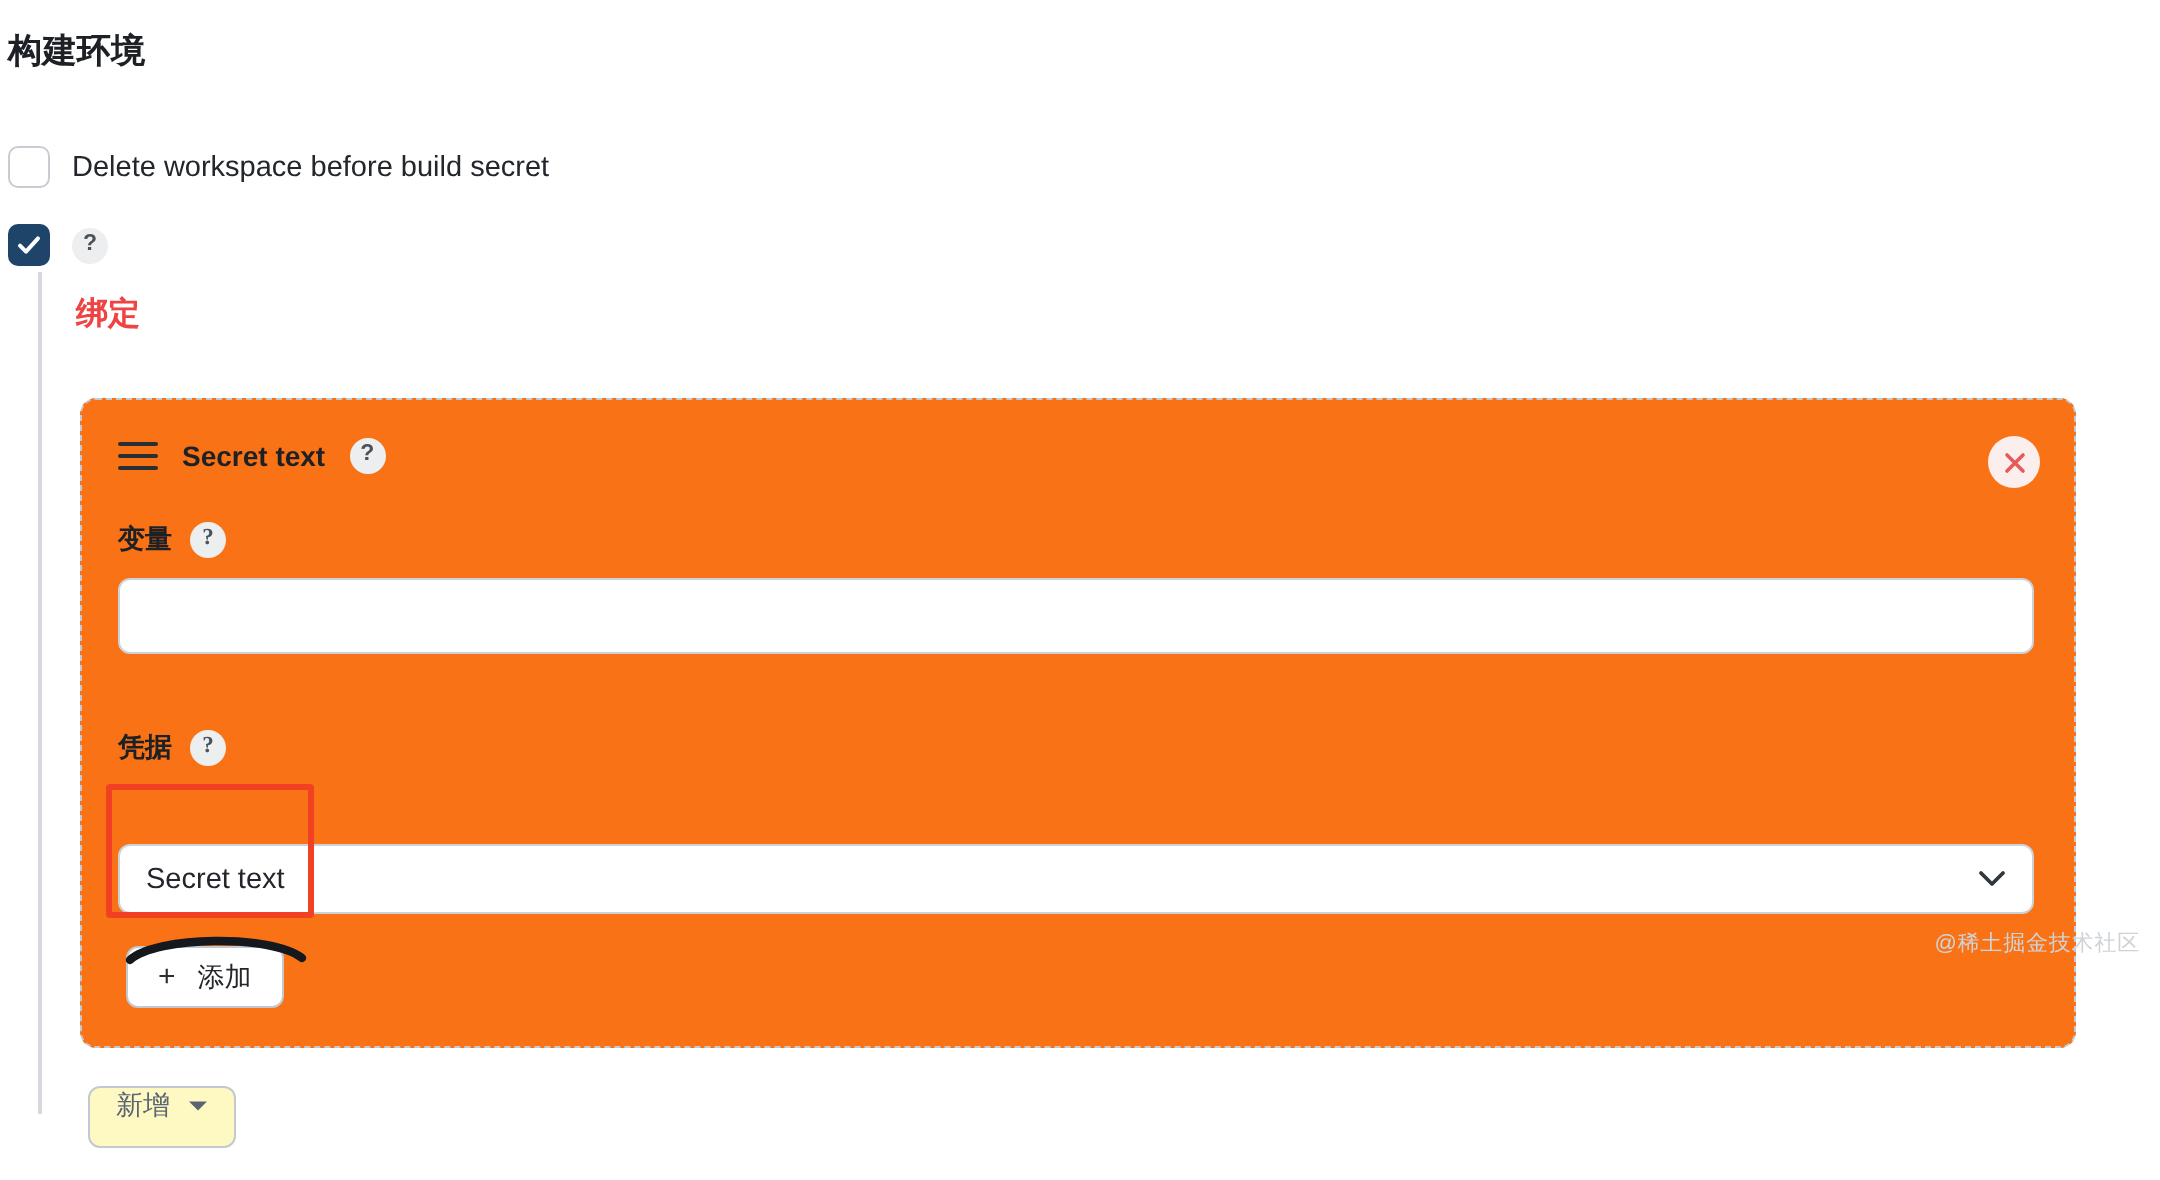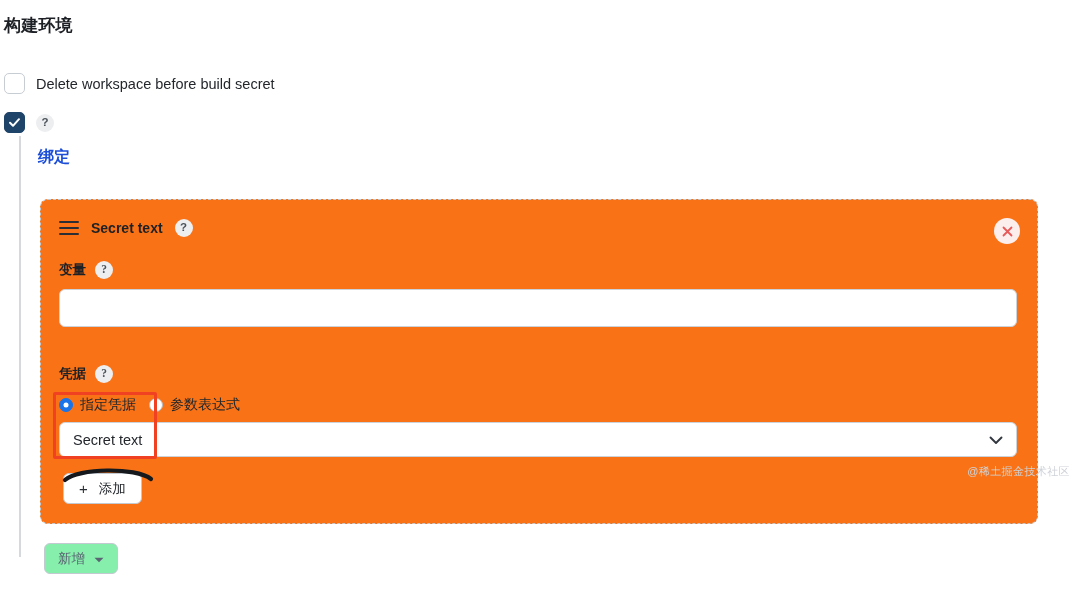--- a/index.html
+++ b/index.html
@@ -92,21 +92,21 @@
     height: 421px;
     background: #d5d9de;
   }
 
   .binding-title {
     position: absolute;
     left: 38px;
     top: 147px;
     font-size: 16px;
     font-weight: bold;
-    color: #1d4ed8;
+    color: #ef4444;
   }
 
   
   .outer-dashed {
     position: absolute;
     left: 40px;
     top: 199px;
     width: 998px;
     height: 325px;
     border: 1.4px dashed #c3c9d1;
@@ -295,26 +295,26 @@
     height: 18px;
     pointer-events: none;
   }
 
   
   .new-btn {
     position: absolute;
     left: 44px;
     top: 543px;
     height: 31px;
-    padding: 12px 13px;
+    padding: 0 13px;
     border: 1.4px solid #c3c9d1;
     border-radius: 6px;
-    background: #86efac;
-    display: flex;
-    align-items: center;
+    background: #fef9c3;
+    display: flex;
+    align-items: flex-start;
     gap: 9px;
     cursor: pointer;
     font-family: "Liberation Sans", "DejaVu Sans", sans-serif;
     font-size: 13.5px;
     color: #5a6472;
   }
 
   
   .red-box {
     position: absolute;
@@ -387,30 +387,20 @@
       <span>变量</span>
       <span class="help">?</span>
     </div>
     <input class="text-input" type="text" value="" style="">
 
     <div class="field-label label-credential">
       <span>凭据</span>
       <span class="help">?</span>
     </div>
 
-    <div class="radio-group">
-      <label class="radio-opt">
-        <span class="radio selected"></span>
-        <span class="radio-text">指定凭据</span>
-      </label>
-      <label class="radio-opt">
-        <span class="radio"></span>
-        <span class="radio-text">参数表达式</span>
-      </label>
-    </div>
 
     <div class="select-wrap">
       <div class="select-box">
         <span class="select-value">Secret text</span>
       </div>
       <span class="select-caret">
         <svg width="14" height="9" viewBox="0 0 14 9" aria-hidden="true">
           <path d="M1.5 1.5 L7 7 L12.5 1.5" stroke="#31373e" stroke-width="1.9" fill="none" stroke-linecap="round" stroke-linejoin="round"></path>
         </svg>
       </span>

